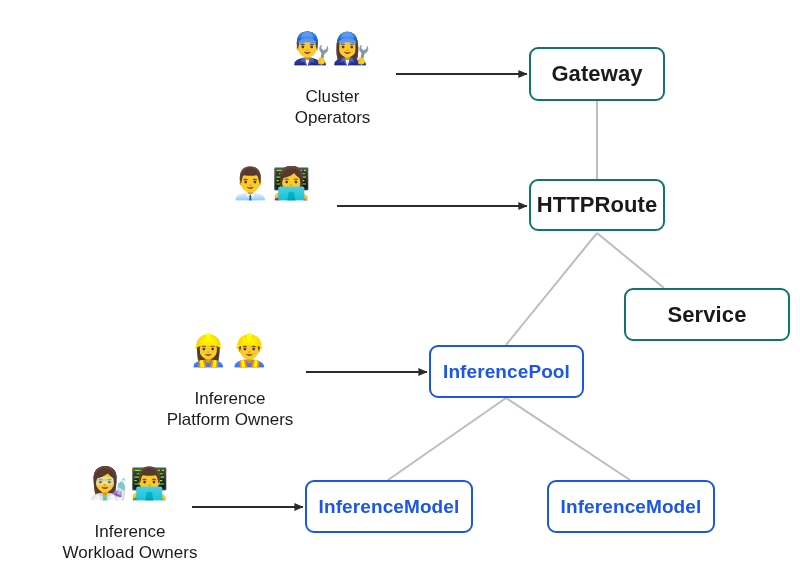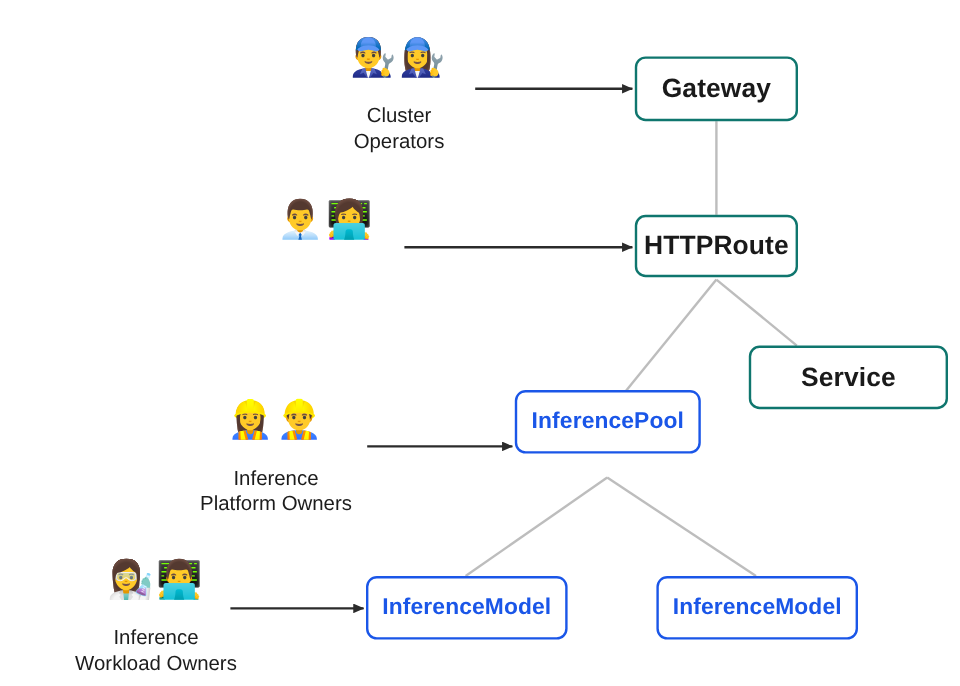--- a/index.html
+++ b/index.html
@@ -90,21 +90,21 @@
         <line x1="337" y1="206" x2="527" y2="206" stroke="#2b2b2b" stroke-width="2" marker-end="url(#arrowhead)"></line>
         <line x1="306" y1="372" x2="427" y2="372" stroke="#2b2b2b" stroke-width="2" marker-end="url(#arrowhead)"></line>
         <line x1="192" y1="507" x2="303" y2="507" stroke="#2b2b2b" stroke-width="2" marker-end="url(#arrowhead)"></line>
       </g>
   </svg>
 
   <div id="nodes-layer">
       <div class="node node-dark" style="left: 529px; top: 47px; width: 136px; height: 54px;">Gateway</div>
       <div class="node node-dark" style="left: 529px; top: 179px; width: 136px; height: 52px;">HTTPRoute</div>
       <div class="node node-dark" style="left: 612px; top: 288px; width: 166px; height: 53px; margin-left: 12px;">Service</div>
-      <div class="node node-blue" style="left: 429px; top: 325px; width: 155px; height: 53px;">InferencePool</div>
+      <div class="node node-blue" style="left: 429px; top: 345px; width: 155px; height: 53px;">InferencePool</div>
       <div class="node node-blue" style="left: 305px; top: 480px; width: 168px; height: 53px;">InferenceModel</div>
       <div class="node node-blue" style="left: 547px; top: 480px; width: 168px; height: 53px;">InferenceModel</div>
     </div>
   <div id="personas-layer">
       <div class="persona" style="left: 275px; top: 30px; width: 115px;">
         <div class="persona-icons">👨‍🔧👩‍🔧</div>
         <div class="persona-label">Cluster
 Operators</div>
       </div>
       <div class="persona" style="left: 213px; top: 165px; width: 118px;">

